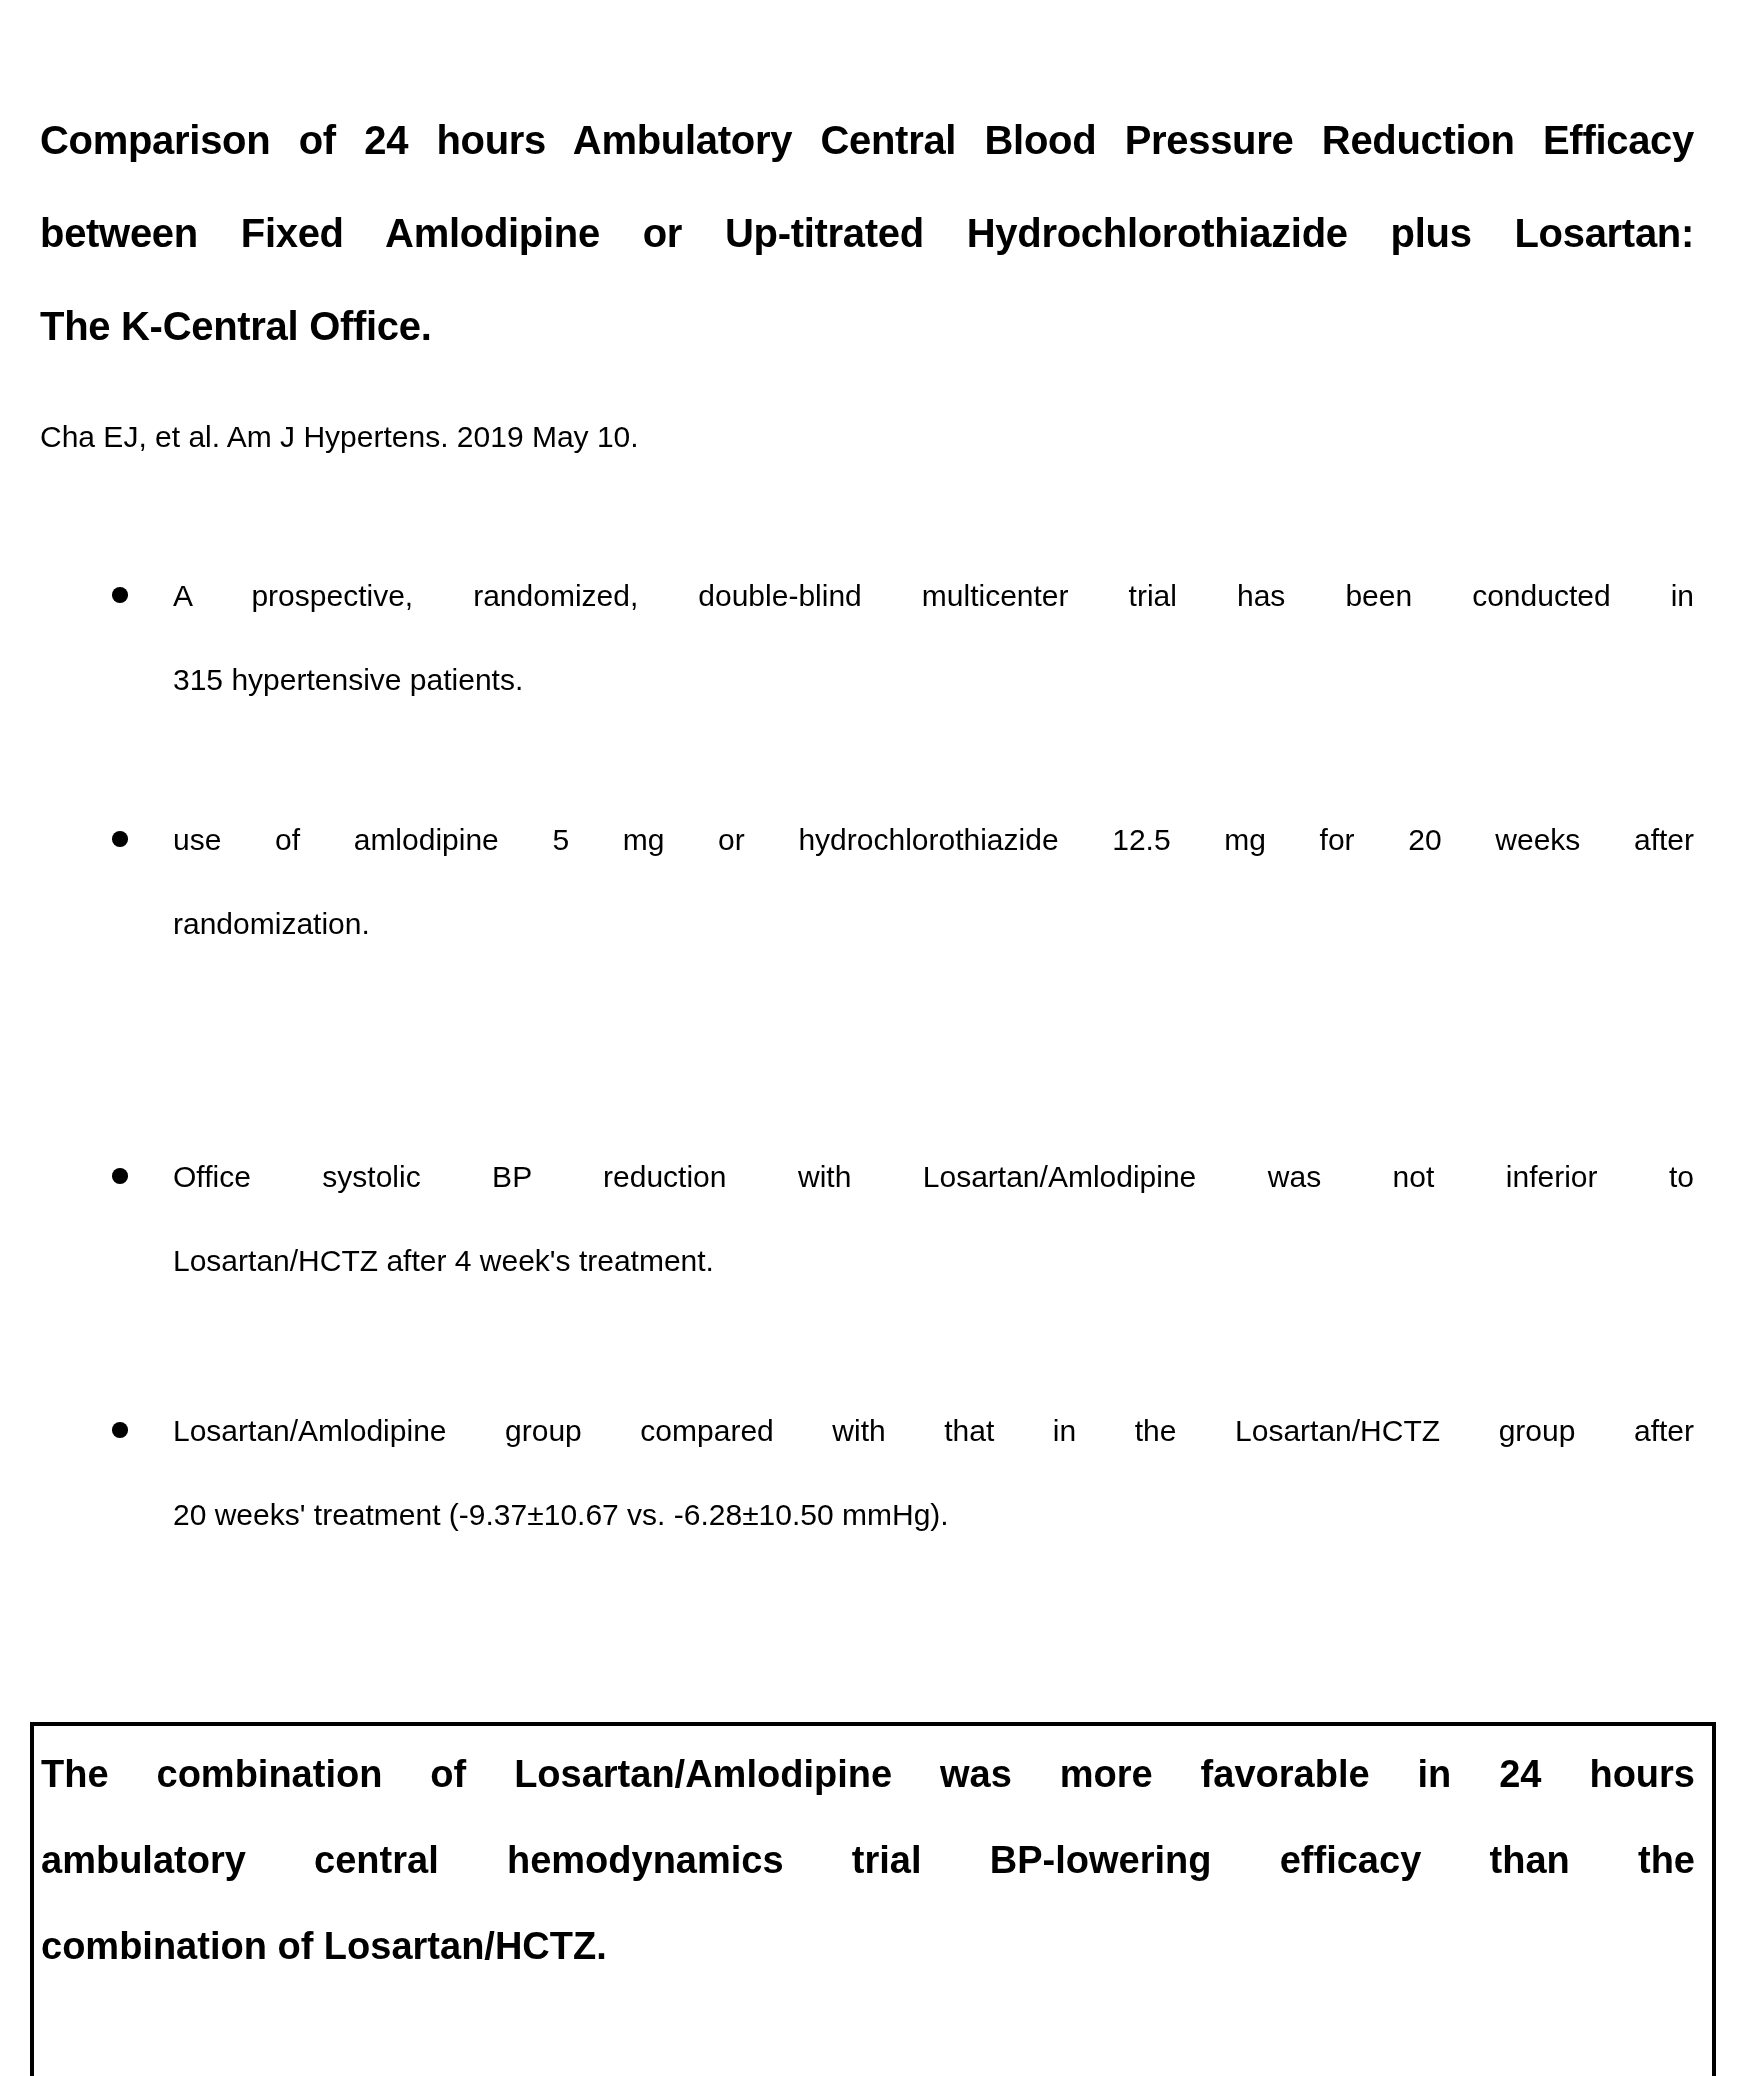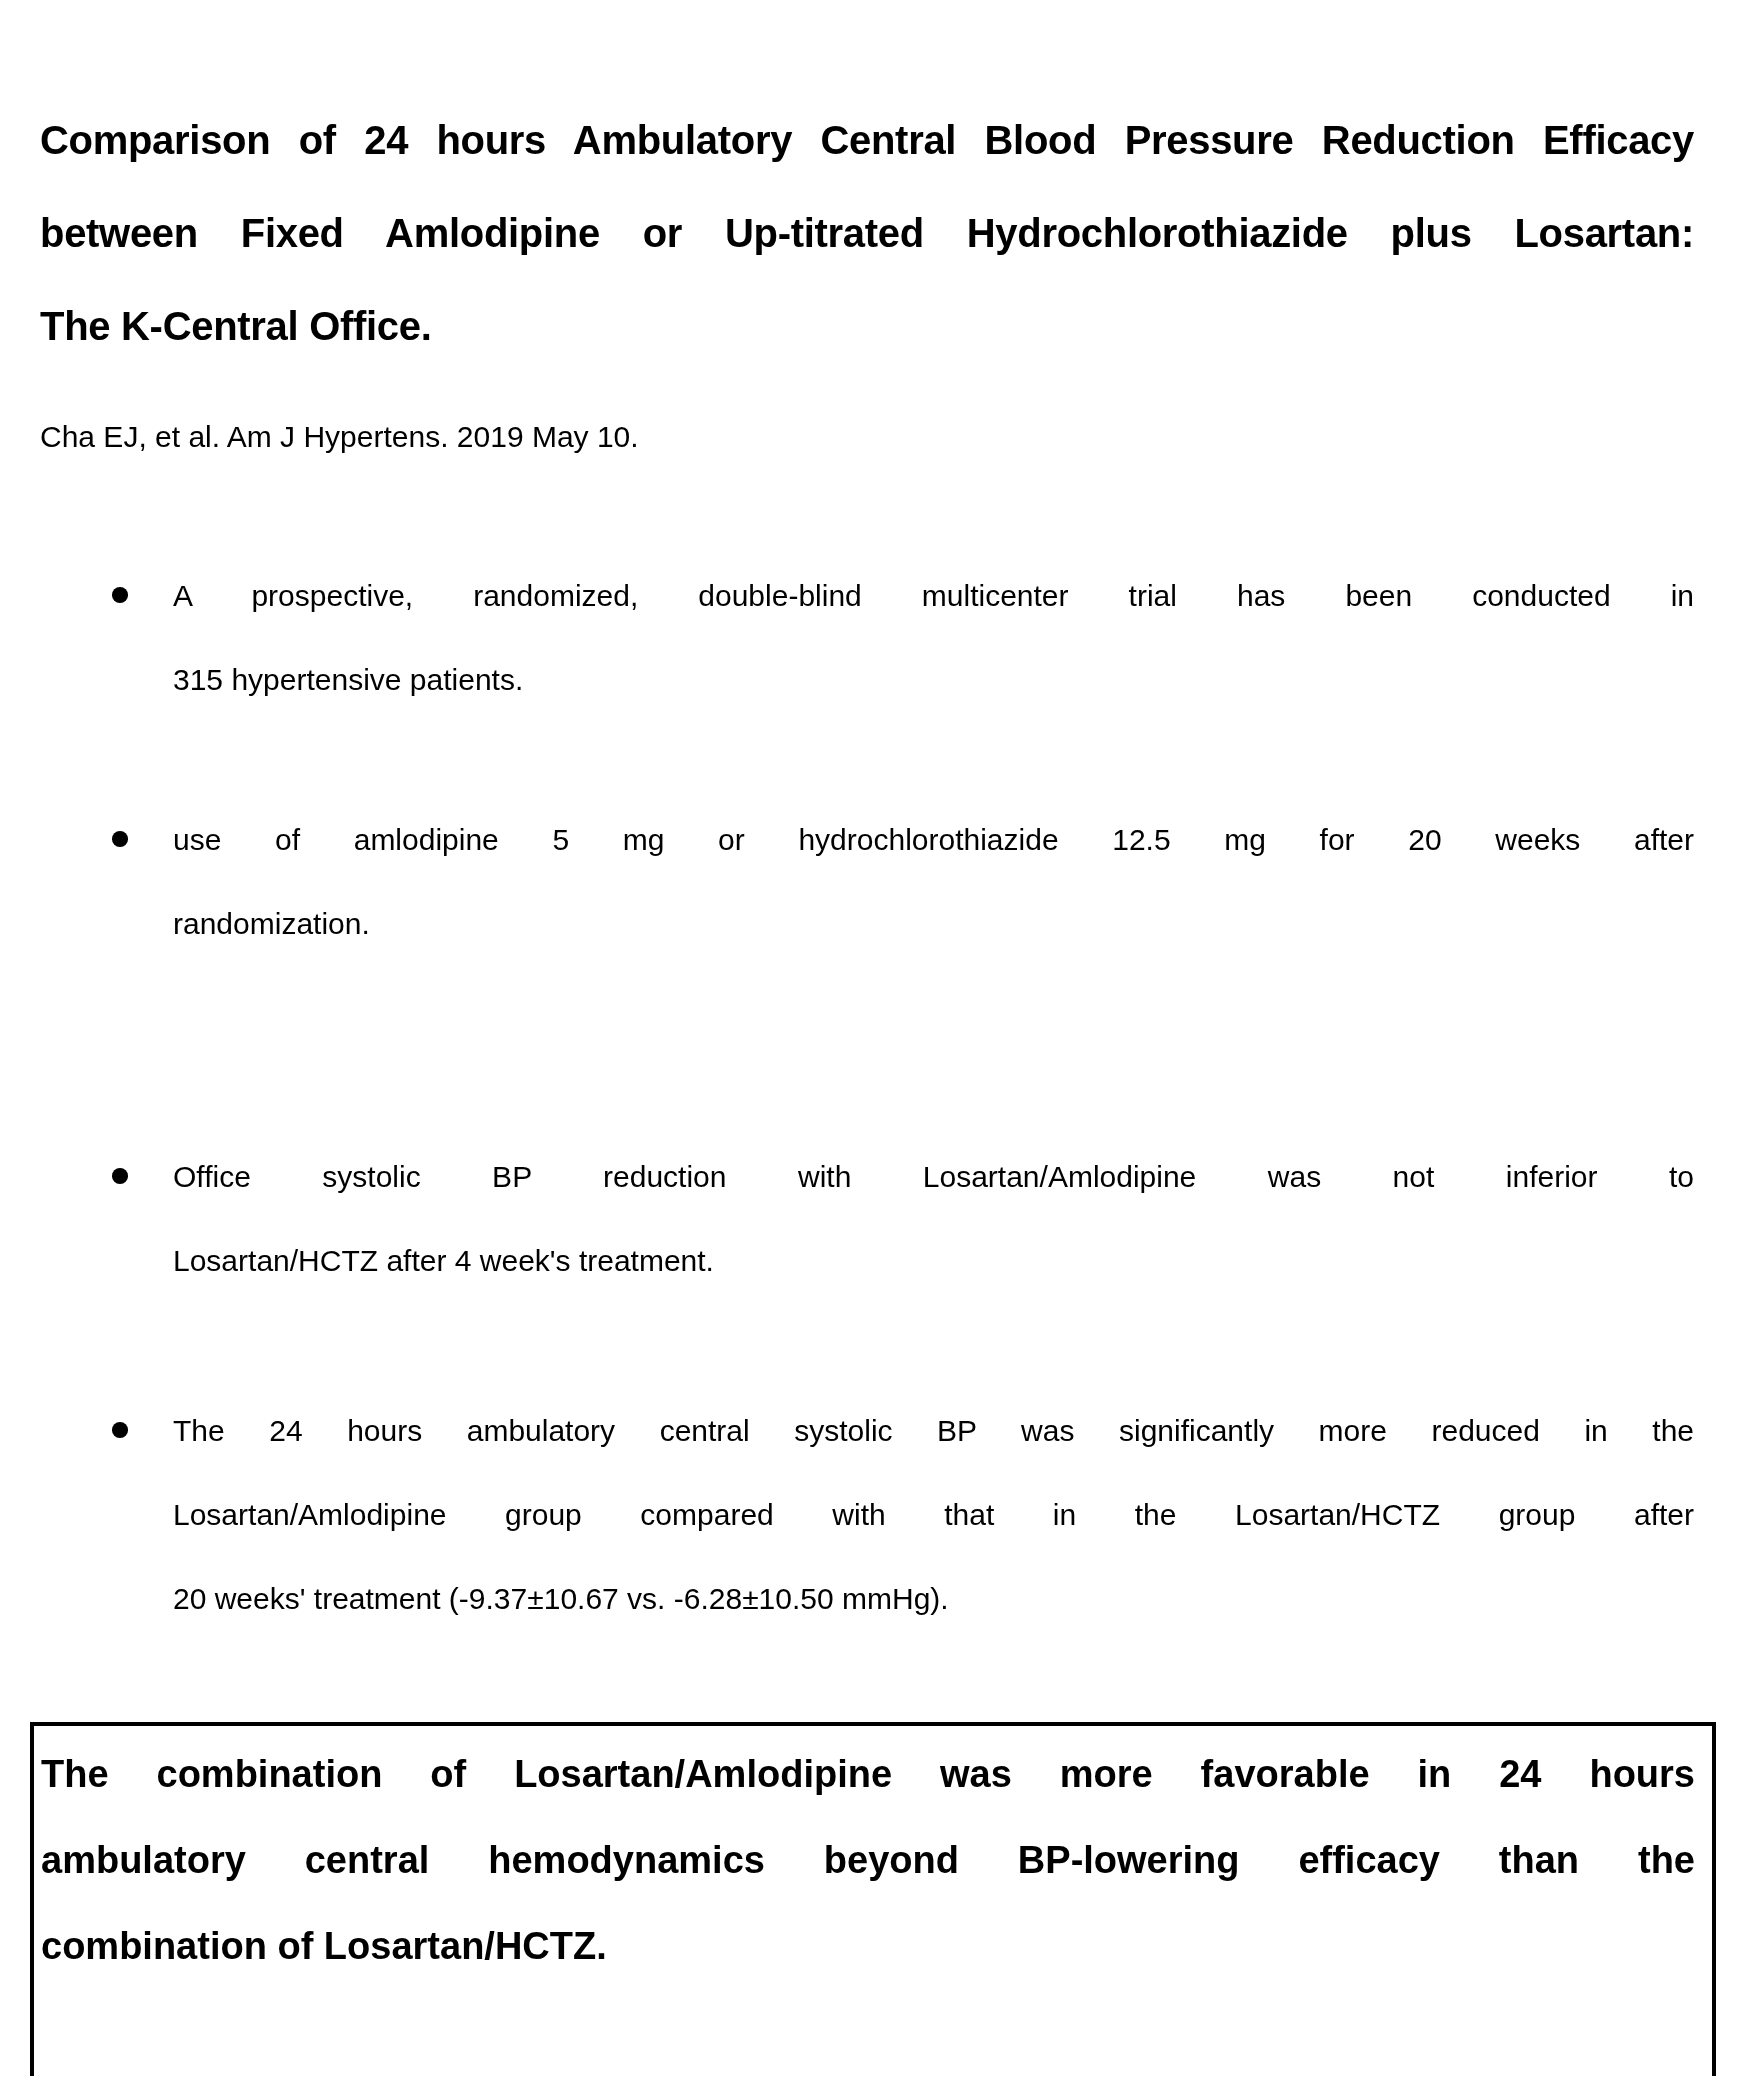--- a/index.html
+++ b/index.html
@@ -148,28 +148,27 @@
       <span class="bullet-dot" style="top:33px;"></span>
       <div class="bullet-text">
         <span class="line">Office systolic BP reduction with Losartan/Amlodipine was not inferior to</span>
         <span class="line last">Losartan/HCTZ after 4 week's treatment.</span>
       </div>
     </li>
 
     <li class="bullet-item" style="top:1389px;">
       <span class="bullet-dot" style="top:33px;"></span>
       <div class="bullet-text">
-        <span class="line">The 24 hours ambulatory central systolic BP was significantly more reduced in the</span>
         <span class="line">Losartan/Amlodipine group compared with that in the Losartan/HCTZ group after</span>
         <span class="line last">20 weeks' treatment (-9.37±10.67 vs. -6.28±10.50 mmHg).</span>
       </div>
     </li>
   </ul>
 </div>
 
 <div class="conclusion-box">
   <div class="conclusion-text">
     <span class="line">The combination of Losartan/Amlodipine was more favorable in 24 hours</span>
-    <span class="line">ambulatory central hemodynamics beyond BP-lowering efficacy than the</span>
+    <span class="line">ambulatory central hemodynamics trial BP-lowering efficacy than the</span>
     <span class="line last">combination of Losartan/HCTZ.</span>
   </div>
 </div>
 
 
 </body></html>

